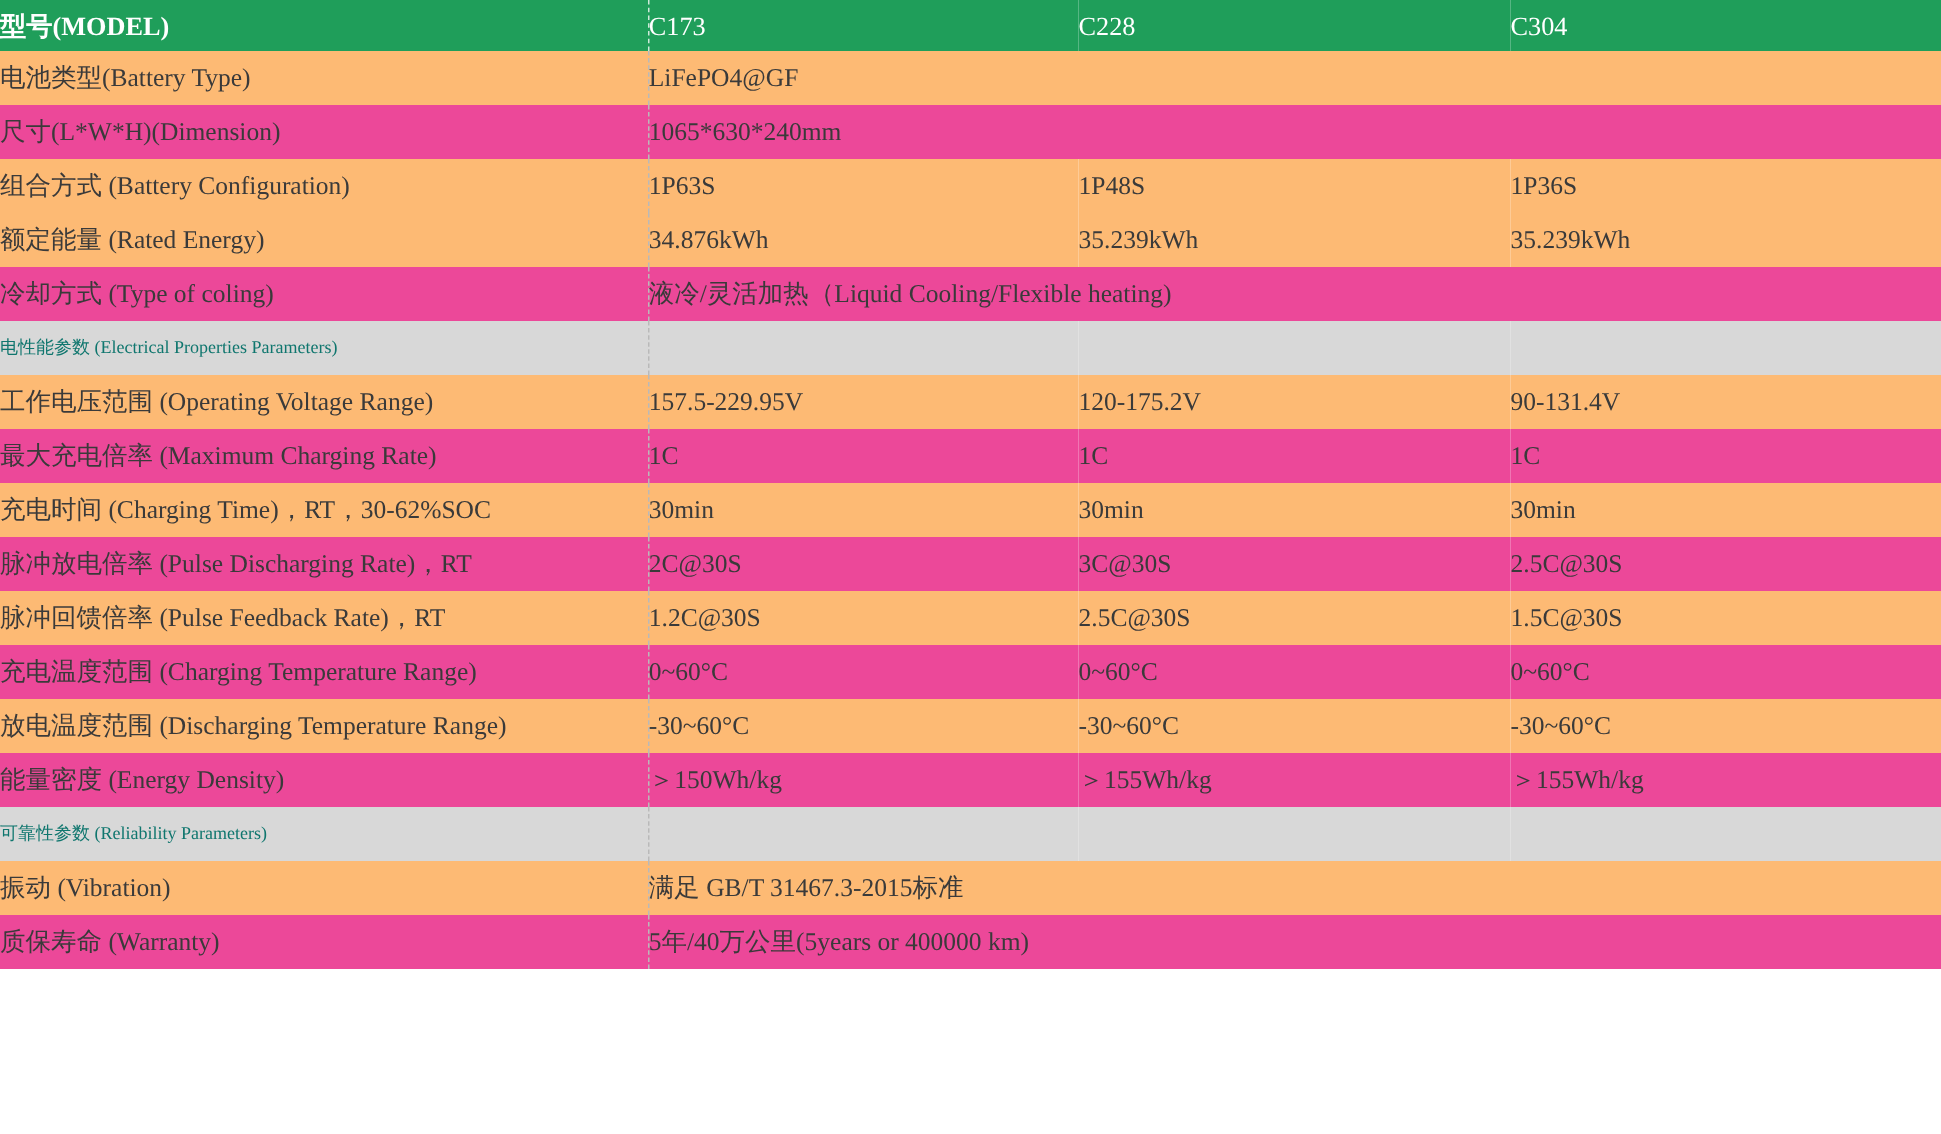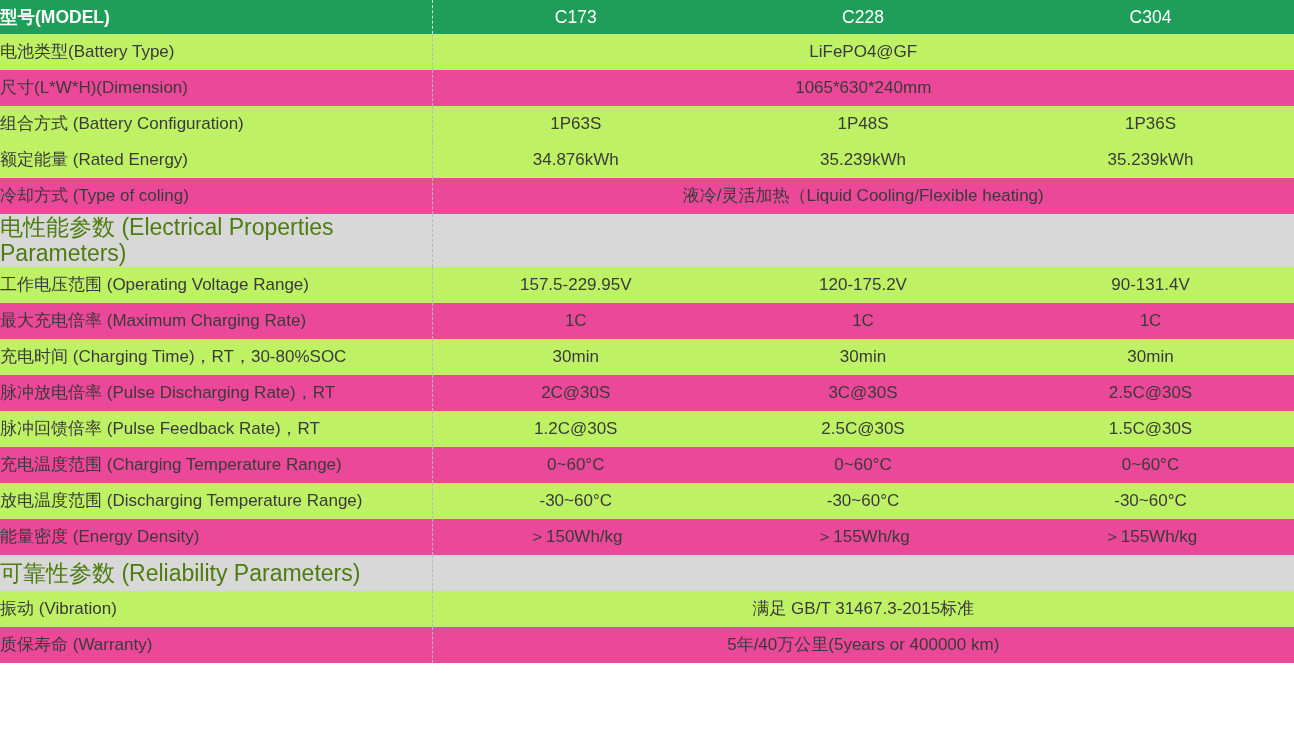--- a/index.html
+++ b/index.html
@@ -11,20 +11,21 @@
     width: 1294px;
     height: 756px;
     font-family: "Liberation Sans", sans-serif;
     color: #333333;
     overflow: hidden;
   }
   table.spec {
     width: 1294px;
     border-collapse: collapse;
     table-layout: fixed;
+    font-family: Liberation Serif, serif;
   }
   table.spec col.c-label { width: 432px; }
   table.spec col.c-val   { width: 287px; }
   table.spec col.c-val2  { width: 288px; }
   table.spec col.c-val3  { width: 287px; }
 
   table.spec td {
     height: 36px;
     padding: 0 0 0 0;
     font-size: 17px;
@@ -32,43 +33,42 @@
     line-height: 1.15;
   }
   td.label {
     padding-left: 8px;
     text-align: left;
     font-size: 16.5px;
     color: #3a3a3a;
     border-right: 1px dashed #b9b9b9;
   }
   td.val {
-    text-align: center;
     font-size: 17px;
     color: #3a3a3a;
   }
   tr.header-row td {
     background: #1f9e5a;
     color: #ffffff;
     height: 34px;
     font-size: 17.5px;
   }
   tr.header-row td.label {
     font-weight: bold;
     border-right: 1px dashed #cfe9da;
   }
   tr.header-row td.val {
     font-weight: normal;
   }
-  tr.shade td { background: #bef264; }
+  tr.shade td { background: #fdba74; }
   tr.plain td { background: #ec4899; }
   tr.section td {
     background: #d8d8d8;
-    font-size: 23px;
-    color: #4d7c0f;
+    font-size: 12px;
+    color: #0f766e;
     margin-top: 47px;
   }
   tr.section td.label { border-right: 1px dashed #b9b9b9; }
 </style>
 </head>
 <body>
 
 <table class="spec">
   <colgroup>
     <col class="c-label">
@@ -119,21 +119,21 @@
         <td class="val">120-175.2V</td>
         <td class="val">90-131.4V</td>
       </tr>
       <tr class="plain">
         <td class="label">最大充电倍率 (Maximum Charging Rate)</td>
         <td class="val">1C</td>
         <td class="val">1C</td>
         <td class="val">1C</td>
       </tr>
       <tr class="shade">
-        <td class="label">充电时间 (Charging Time)，RT，30-80%SOC</td>
+        <td class="label">充电时间 (Charging Time)，RT，30-62%SOC</td>
         <td class="val">30min</td>
         <td class="val">30min</td>
         <td class="val">30min</td>
       </tr>
       <tr class="plain">
         <td class="label">脉冲放电倍率 (Pulse Discharging Rate)，RT</td>
         <td class="val">2C@30S</td>
         <td class="val">3C@30S</td>
         <td class="val">2.5C@30S</td>
       </tr>

